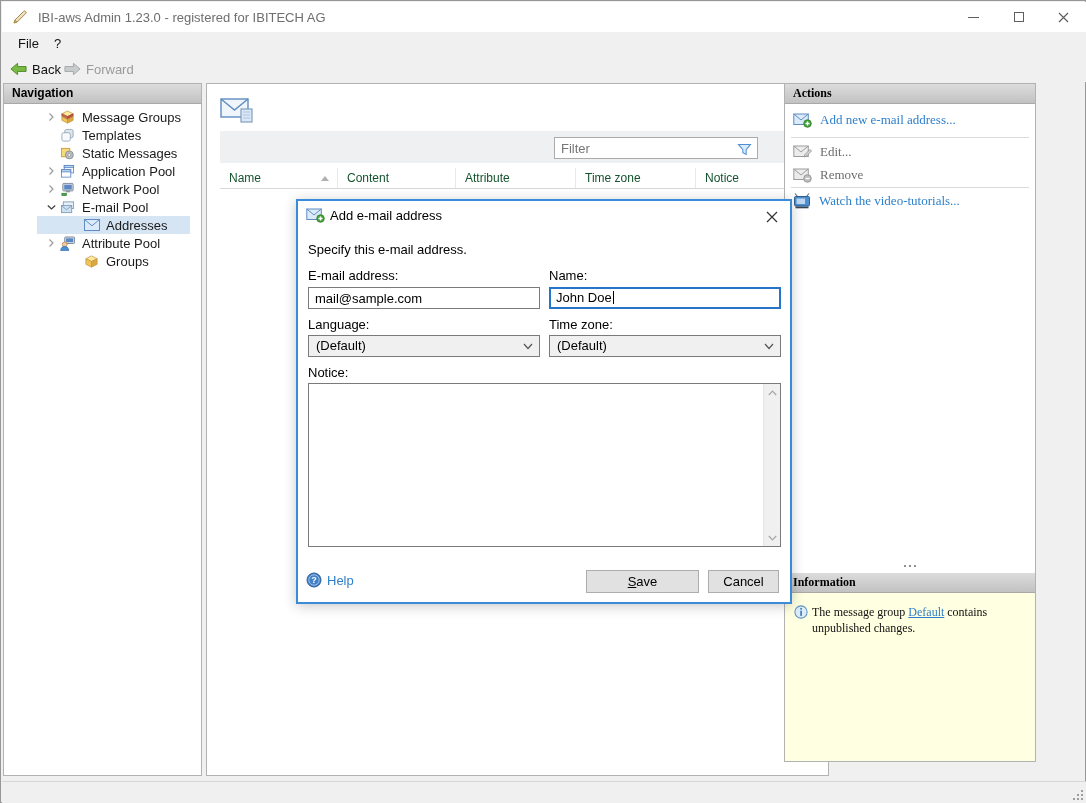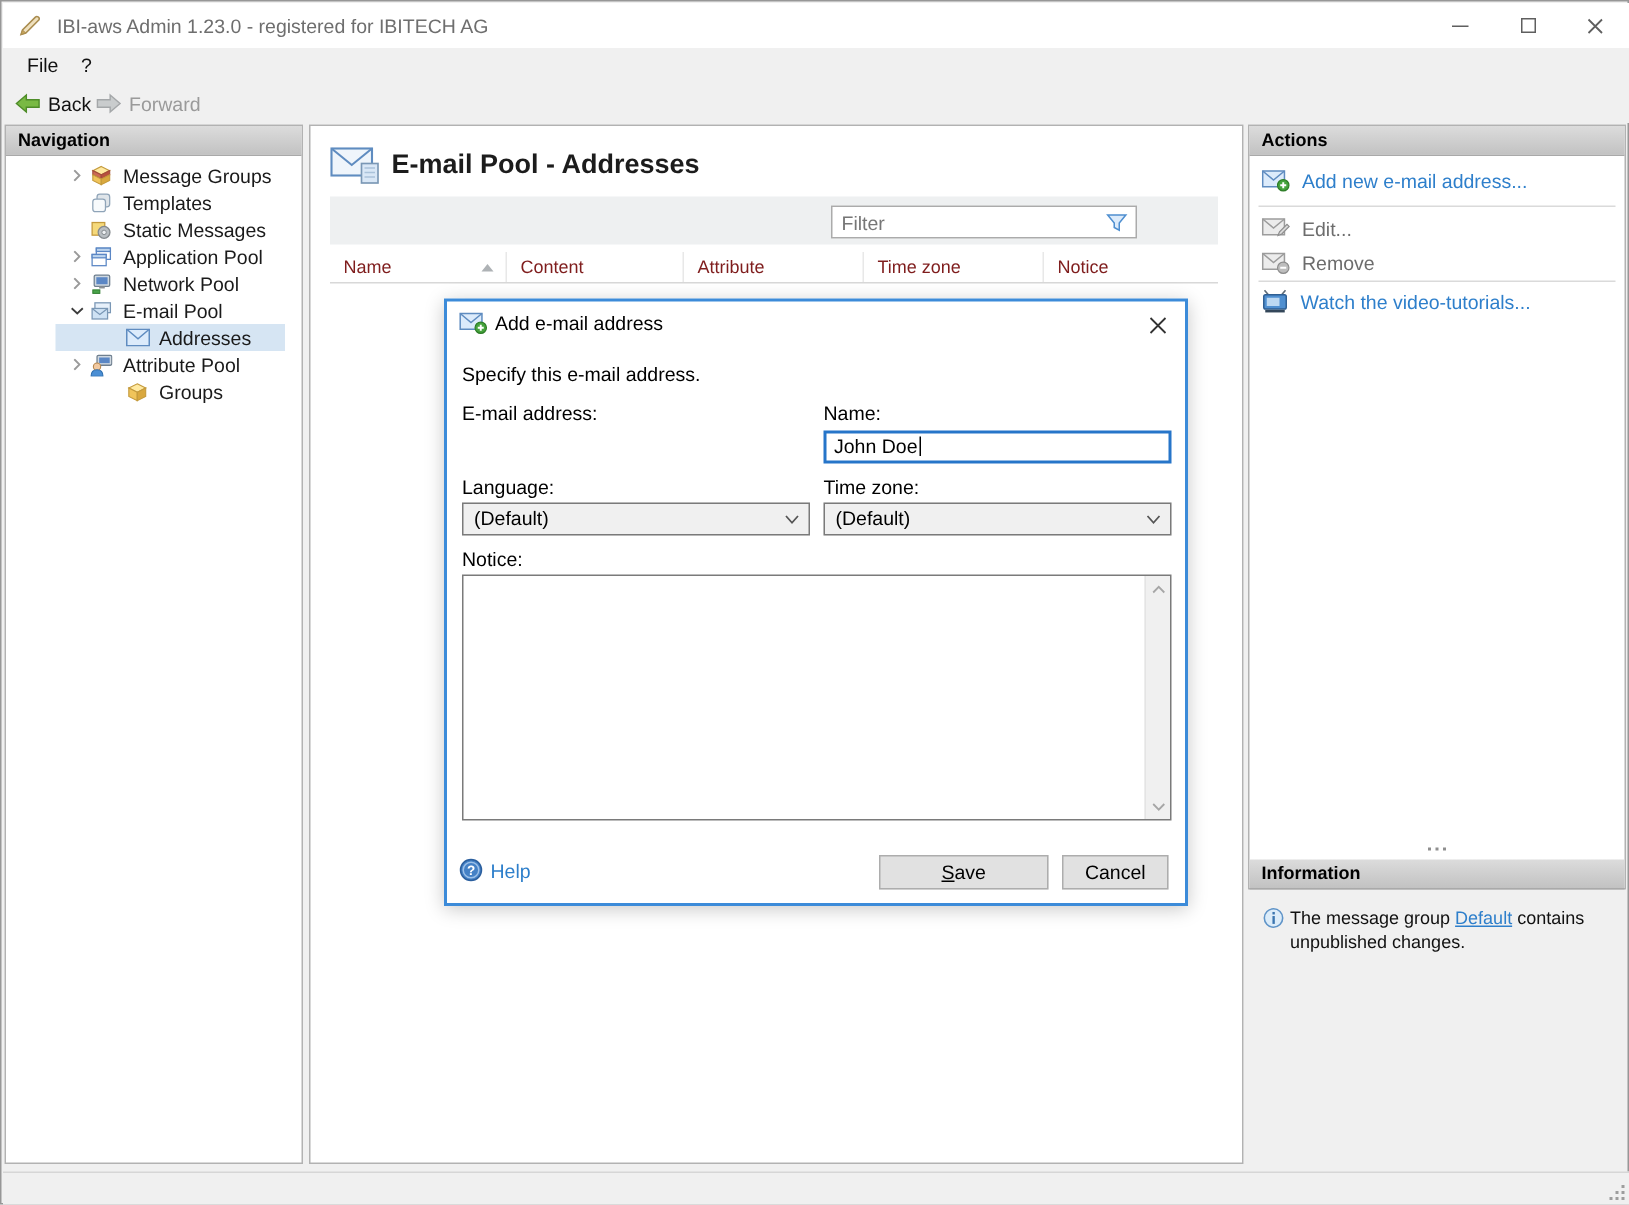--- a/index.html
+++ b/index.html
@@ -21,41 +21,41 @@
   .menu-file { left:16px; } .menu-help { left:52px; }
   .toolbar { position:absolute; left:1px; top:55px; width:1084px; height:26px; background:#f0f0f0; font-size:13px; }
   .tbtn { position:absolute; top:3px; height:20px; display:flex; align-items:center; gap:5px; }
   .tbtn.back { left:8px; color:#111; }
   .tbtn.forward { left:62px; color:#9a9a9a; }
 
   
   .panel { position:absolute; top:82px; background:#fff; border:1px solid #b2b2b2; }
   .nav-panel { left:2px; width:199px; height:693px; }
   .main-panel { left:205px; width:623px; height:693px; }
-  .right-panel { left:831px; width:252px; height:510px; }
+  .right-panel { left:783px; width:252px; height:679px;font-family:Liberation Serif, serif; }
   .panel-header { height:20px; background:linear-gradient(#dcdcdc,#c2c2c2); border-bottom:1px solid #a9a9a9; font-size:12px; font-weight:bold; color:#000; padding-left:8px; line-height:19px; }
 
   
   .tree { padding-top:4px;margin-left:33px; }
   .tree-row { height:18px; display:flex; align-items:center; font-size:13px; color:#1a1a1a; white-space:nowrap; }
   .tree-row .chev { width:16px; margin-left:6px; display:flex; justify-content:center; }
   .tree-row .spacer1 { width:24px; }
   .tree-row .ticon { width:17px; display:flex; justify-content:center; }
   .tree-row .tlabel { margin-left:6px; }
   .tree-row.selected { background:#d6e5f3; width:153px; }
 
   
   .main-header-icon { position:absolute; left:13px; top:13px; }
   .main-title { position:absolute; left:54px; top:15px; font-size:18px; font-weight:600; color:#1c1c1c; }
   .filter-strip { position:absolute; left:13px; top:47px; width:592px; height:32px; background:#eef0f1; }
   .filter-box { position:absolute; left:334px; top:6px; width:204px; height:22px; background:#fff; border:1px solid #ababab; }
   .filter-box input { position:absolute; left:6px; top:2px; width:210px; height:16px; border:none; outline:none; font-size:13px; color:#333; background:transparent; }
   .filter-box input::placeholder { color:#767676; }
   .funnel { position:absolute; right:5px; top:4px; }
-  .table-header { position:absolute; left:13px; top:84px; width:592px; height:21px; border-bottom:1px solid #d8d8d8; display:flex; font-size:12px; color:#7f1d1d; }
+  .table-header { position:absolute; left:13px; top:84px; width:592px; height:21px; border-bottom:1px solid #d8d8d8; display:flex; font-size:12px; color:#14532d; }
   .th { padding-left:9px; display:flex; align-items:center; border-right:1px solid #e8e8e8; position:relative; }
   .th:last-child { border-right:none; }
   .th.c0 { width:118px; } .th.c1 { width:118px; } .th.c2 { width:120px; } .th.c3 { width:120px; } .th.c4 { width:116px; }
   .sort-asc { position:absolute; right:8px; top:8px; width:0; height:0; border-left:4px solid transparent; border-right:4px solid transparent; border-bottom:5px solid #aeb2b5; }
 
   
   .action-row { position:absolute; left:8px; height:22px; display:flex; align-items:center; gap:8px; font-size:13px; }
   .action-row.enabled { color:#2e7fcb; }
   .action-row.disabled { color:#6d6d6d; }
   .action-sep { position:absolute; left:6px; right:6px; height:1px; background:#dadada; }
@@ -288,21 +288,20 @@
 
   <div class="panel main-panel">
     <span class="main-header-icon">
       <svg width="36" height="27" viewBox="0 0 36 27">
           <rect x="1" y="2" width="27" height="18" fill="#eff5fb" stroke="#5f8cc0" stroke-width="1.4"></rect>
           <path d="M1 2 L14.5 13 L28 2" fill="none" stroke="#5f8cc0" stroke-width="1.4"></path>
           <rect x="21" y="12" width="11" height="13" fill="#d9e7f6" stroke="#7a97b5" stroke-width="1.1"></rect>
           <path d="M23 15 h7 M23 18 h7 M23 21 h7" stroke="#aac2da" stroke-width="0.9"></path>
         </svg>
     </span>
-    <span class="main-title">E-mail Pool - Addresses</span>
 
     <div class="filter-strip">
       <div class="filter-box">
         <input type="text" placeholder="Filter" style="">
         <span class="funnel">
           <svg width="15" height="13" viewBox="0 0 16 14">
               <path d="M1.5 1.5 H14.5 L9.8 7.2 V12.3 L6.2 10.4 V7.2 Z" fill="#dcebfb" stroke="#4f8fd0" stroke-width="1.1"></path>
             </svg>
         </span>
       </div>
@@ -406,20 +405,21 @@
     <div class="dlg-close">
       <svg width="12" height="12" viewBox="0 0 12 12">
           <path d="M1 1 L11 11 M11 1 L1 11" stroke="#333" stroke-width="1.2"></path>
         </svg>
     </div>
 
     <div class="dlg-desc">Specify this e-mail address.</div>
 
     <span class="dlg-label lab-email">E-mail address:</span>
     <span class="dlg-label lab-name">Name:</span>
+    <input class="textbox tb-email" type="text" value="mail@sample.com" style="">
     <div class="textbox tb-name"><span>John Doe</span><span class="caret"></span></div>
 
     <span class="dlg-label lab-lang">Language:</span>
     <span class="dlg-label lab-tz">Time zone:</span>
     <div class="combo cb-lang">
       <span>(Default)</span>
       <svg width="10" height="7" viewBox="0 0 10 7">
           <path d="M1 1 L5 5.5 L9 1" fill="none" stroke="#555" stroke-width="1.2"></path>
         </svg>
     </div>

